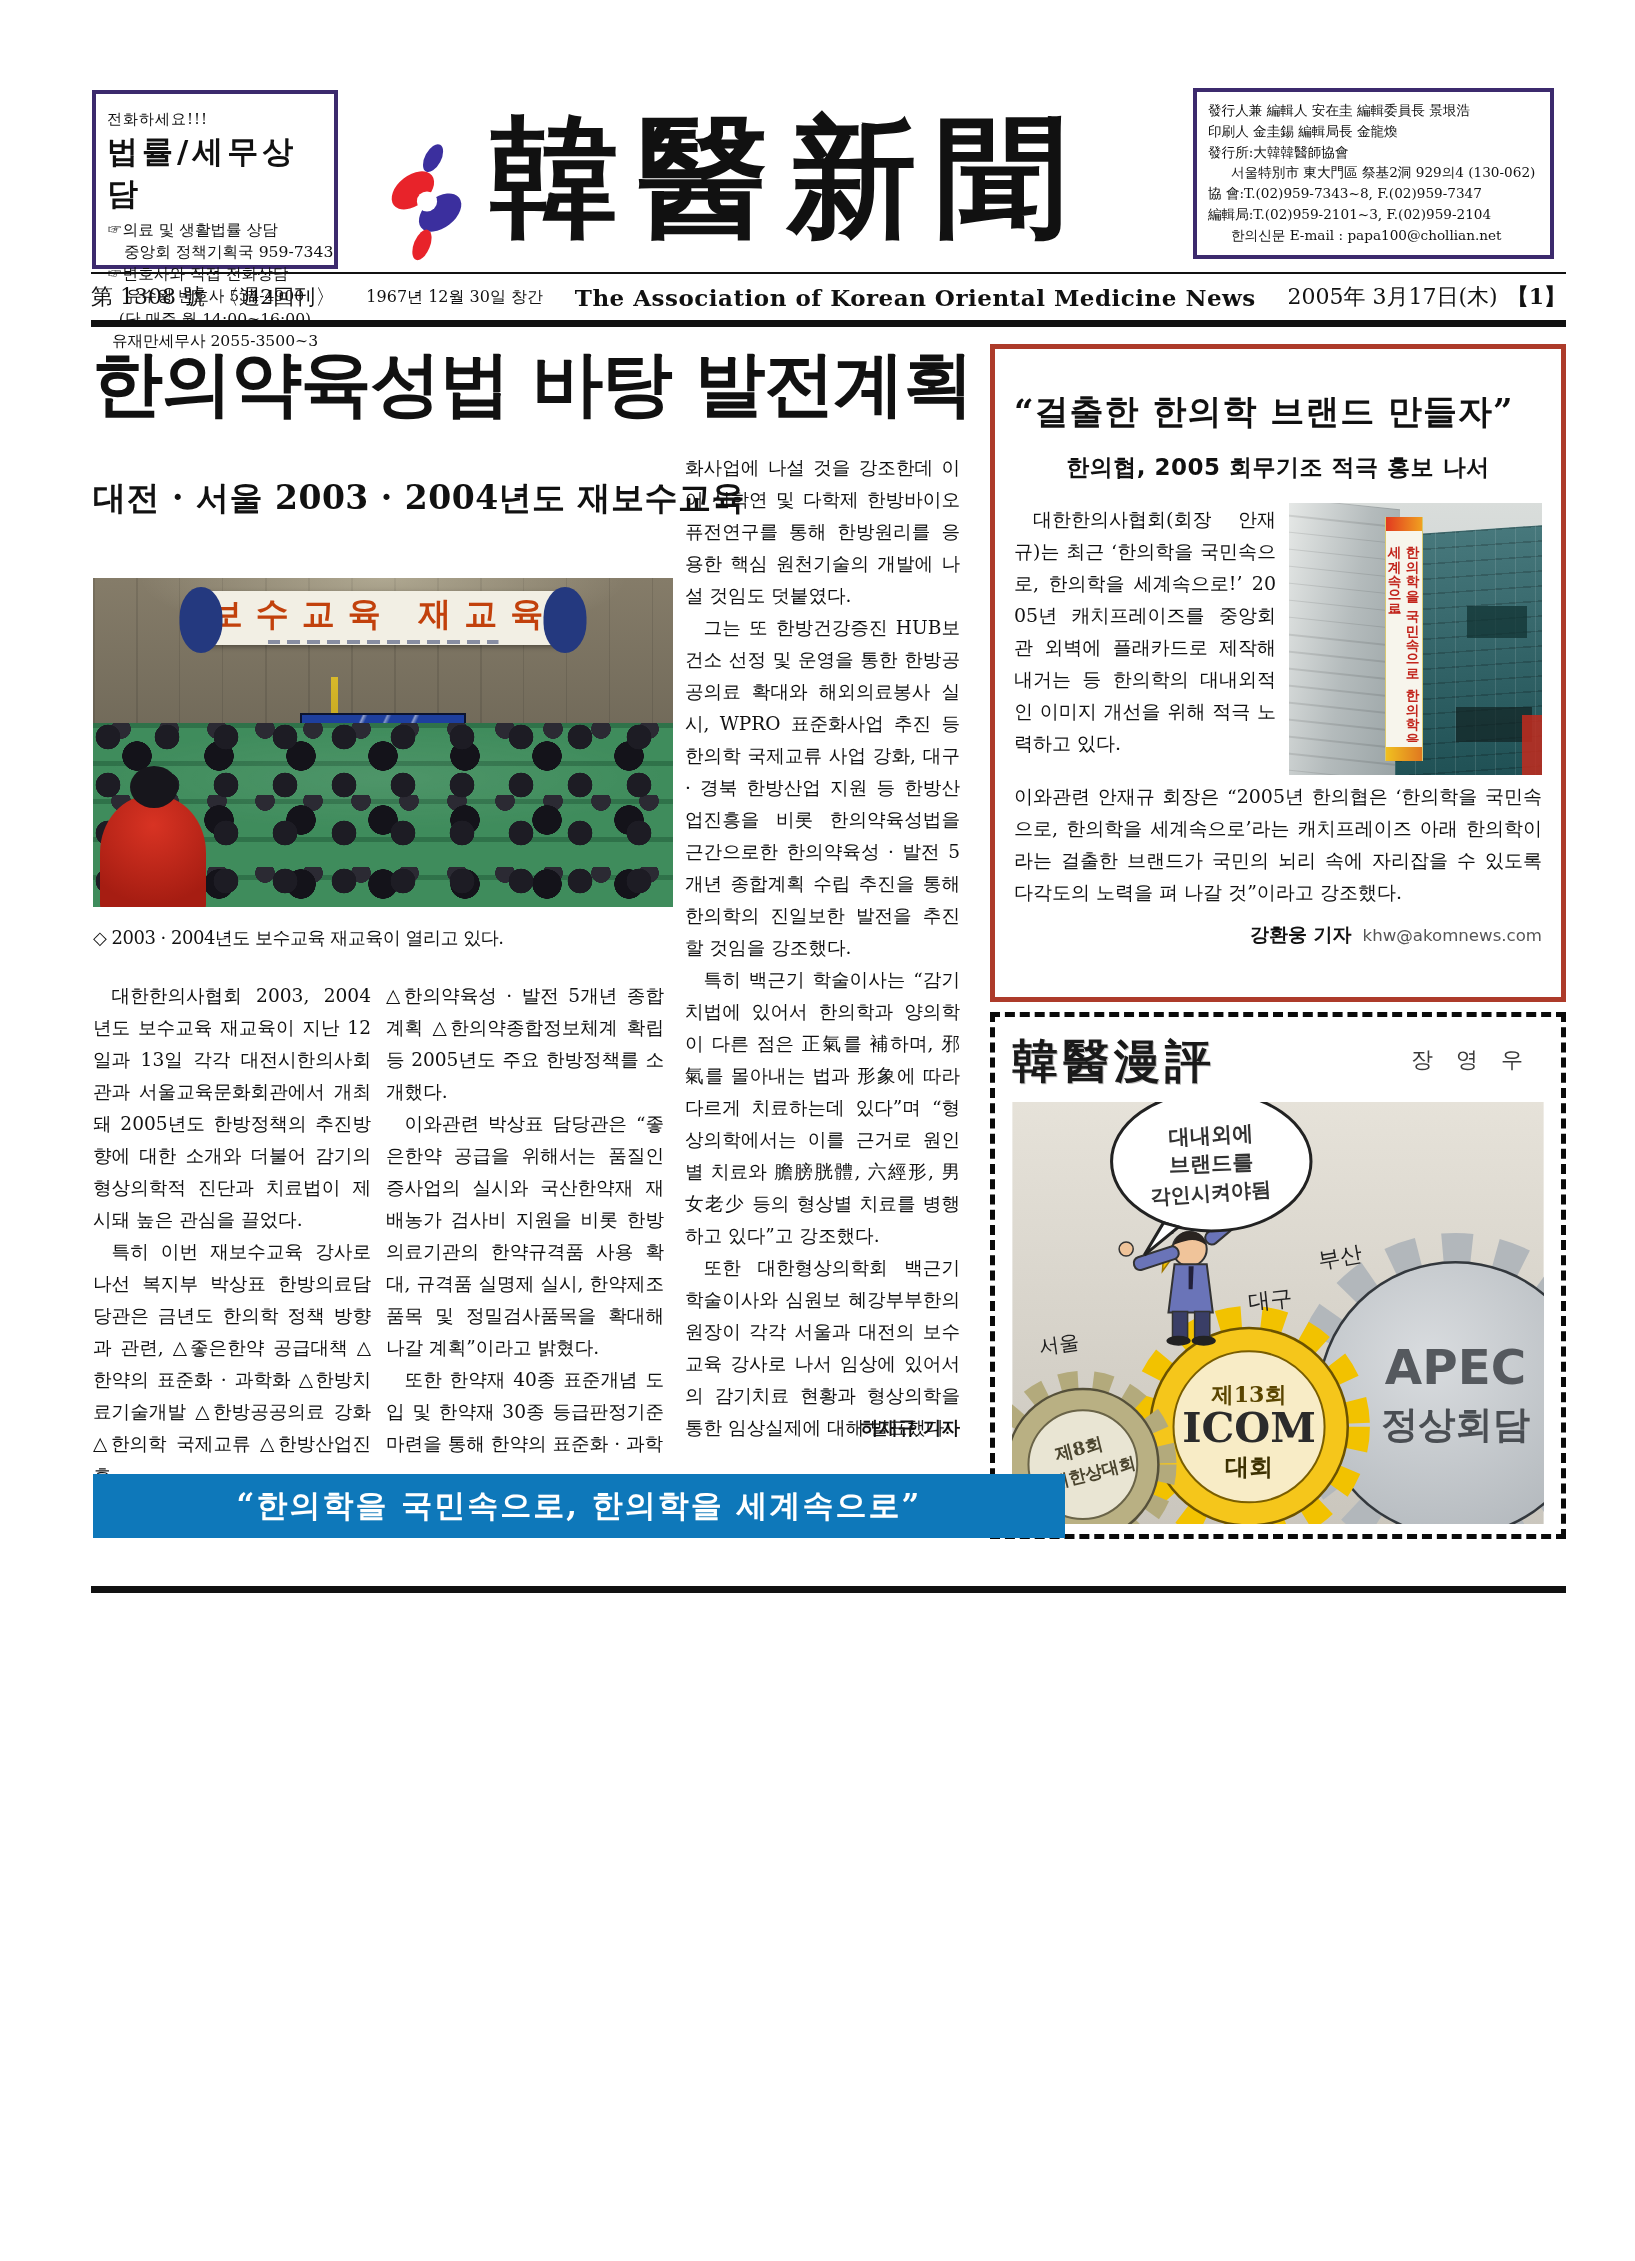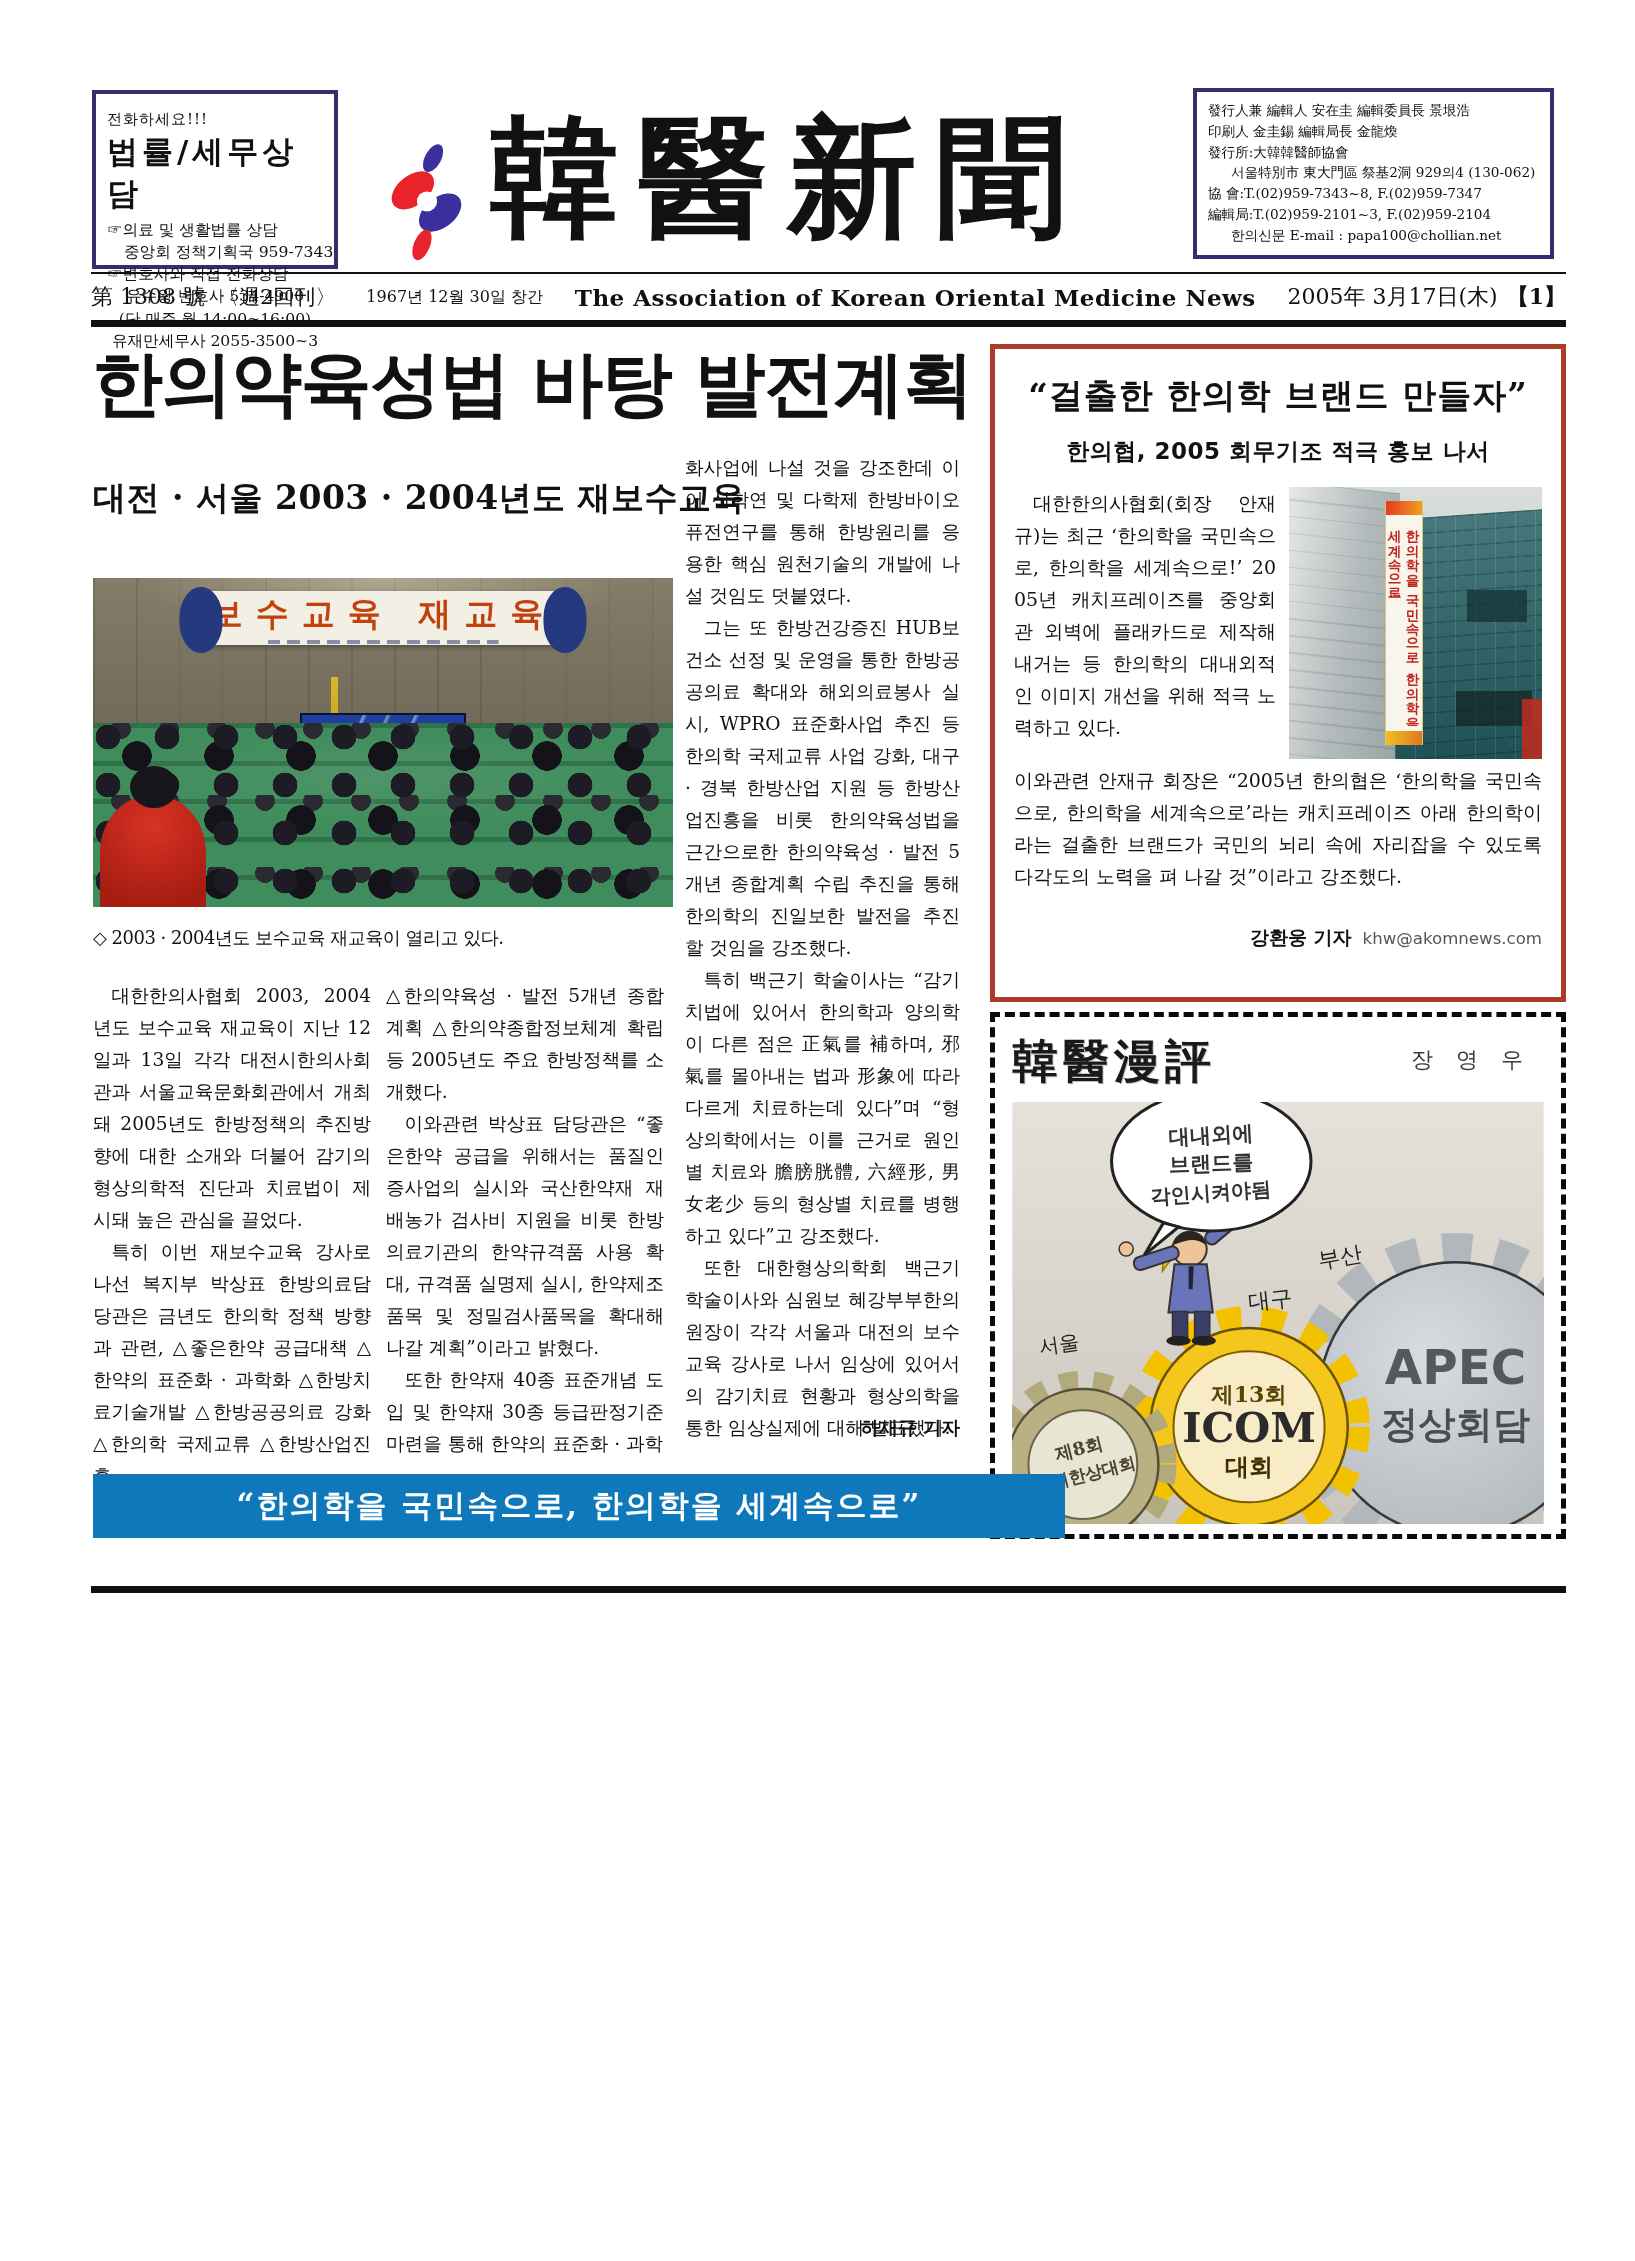--- a/index.html
+++ b/index.html
@@ -79,21 +79,21 @@
   .byline-inline { text-align:right; font-weight:bold; margin-top:-32px; line-height:32px; }
 
   
   .slogan-banner { left:93px; top:1474px; width:972px; height:64px; background:#0e78ba; display:flex; align-items:center; justify-content:center; }
   .slogan-text { color:#fff; font-size:31px; font-weight:bold; letter-spacing:2px; white-space:nowrap; }
 
   .rule-bottom { left:91px; top:1586px; width:1475px; height:7px; background:#111; }
 
   
   .brand-box { left:990px; top:344px; width:576px; height:658px; border:5px solid #ad3b2a; background:#fff; padding:15px 19px; }
-  .brand-headline { text-align:center; font-size:34px; font-weight:bold; letter-spacing:1px; margin-top:9px; white-space:nowrap; }
+  .brand-headline { font-size:34px; font-weight:bold; letter-spacing:1px; margin-top:25px; white-space:nowrap; }
   .brand-subhead { text-align:center; font-size:23px; font-weight:bold; margin-top:17px; letter-spacing:0.5px; font-family:"DejaVu Sans","Liberation Sans",sans-serif; white-space:nowrap; }
   .brand-row { display:flex; gap:13px; margin-top:20px; }
   .brand-text { width:262px; font-size:19px; line-height:32px; text-align:justify; word-break:break-all; text-indent:19px; }
   .bphoto { position:relative; flex:1; height:272px; overflow:hidden; background:linear-gradient(#d9dddb,#c3c9c7); }
   .facade-left { position:absolute; left:-4%; top:0; width:48%; height:104%; transform:skewY(6deg);
     background:
       repeating-linear-gradient(180deg, rgba(0,0,0,.10) 0 1.5px, transparent 1.5px 17px),
       linear-gradient(100deg,#eceeec, #b4bbbc 55%, #97a1a3); }
   .facade-right { position:absolute; right:-4%; top:10%; width:62%; height:94%; transform:skewY(-4deg);
     background:
@@ -101,21 +101,21 @@
       repeating-linear-gradient(180deg, rgba(0,0,0,.18) 0 1.5px, transparent 1.5px 15px),
       linear-gradient(#47787c,#1e4f53); }
   .fsign1 { position:absolute; right:6%; top:38%; width:60px; height:32px; background:#133; opacity:.75; }
   .fsign2 { position:absolute; right:4%; bottom:12%; width:76px; height:35px; background:#122; opacity:.7; }
   .fsign3 { position:absolute; right:0; bottom:0; width:20px; height:60px; background:#c22c1e; opacity:.85; }
   .banner-v { position:absolute; left:38%; top:5%; width:15%; height:90%; background:#f7f5ec; border-left:1.5px solid #d8c870; border-right:1.5px solid #d8c870; overflow:hidden; }
   .banner-v::before { content:""; position:absolute; left:0; top:0; width:100%; height:6%; background:linear-gradient(90deg,#e23a20,#f0a020); }
   .banner-v::after { content:""; position:absolute; left:0; bottom:0; width:100%; height:6%; background:linear-gradient(90deg,#f0c020,#e07820); }
   .banner-v-text { position:absolute; left:50%; top:8%; transform:translateX(-50%); writing-mode:vertical-rl; font-size:13.6px; font-weight:bold; color:#c2251c; letter-spacing:1px; height:84%; overflow:hidden; }
   .brand-body2 { margin-top:5px; font-size:19px; line-height:32px; text-align:justify; word-break:break-all; }
-  .brand-byline { margin-top:33px; text-align:right; font-size:19px; }
+  .brand-byline { margin-top:14px; text-align:right; font-size:19px; }
   .brand-reporter { font-weight:bold; }
   .brand-email { font-family:"DejaVu Sans","Liberation Sans",sans-serif; font-size:16.6px; color:#555; margin-left:5px; }
 
   
   .cartoon-box { left:990px; top:1012px; width:576px; height:527px; border:5px dashed #0a0a0a; background:#fff; padding:14px 17px; }
   .cartoon-head { display:flex; justify-content:space-between; align-items:flex-start; }
   .cartoon-title { font-size:46px; font-weight:bold; letter-spacing:5px; color:#1a1a1a; text-shadow:1px 1px 0 rgba(0,0,0,.25); }
   .cartoon-artist { font-size:22px; letter-spacing:8px; color:#3a3a3a; margin-top:14px; margin-right:13px; font-family:"DejaVu Sans","Liberation Sans",sans-serif; }
   .cartoon-art { margin-top:9px; width:532px; height:422px; display:block; }
 </style>

